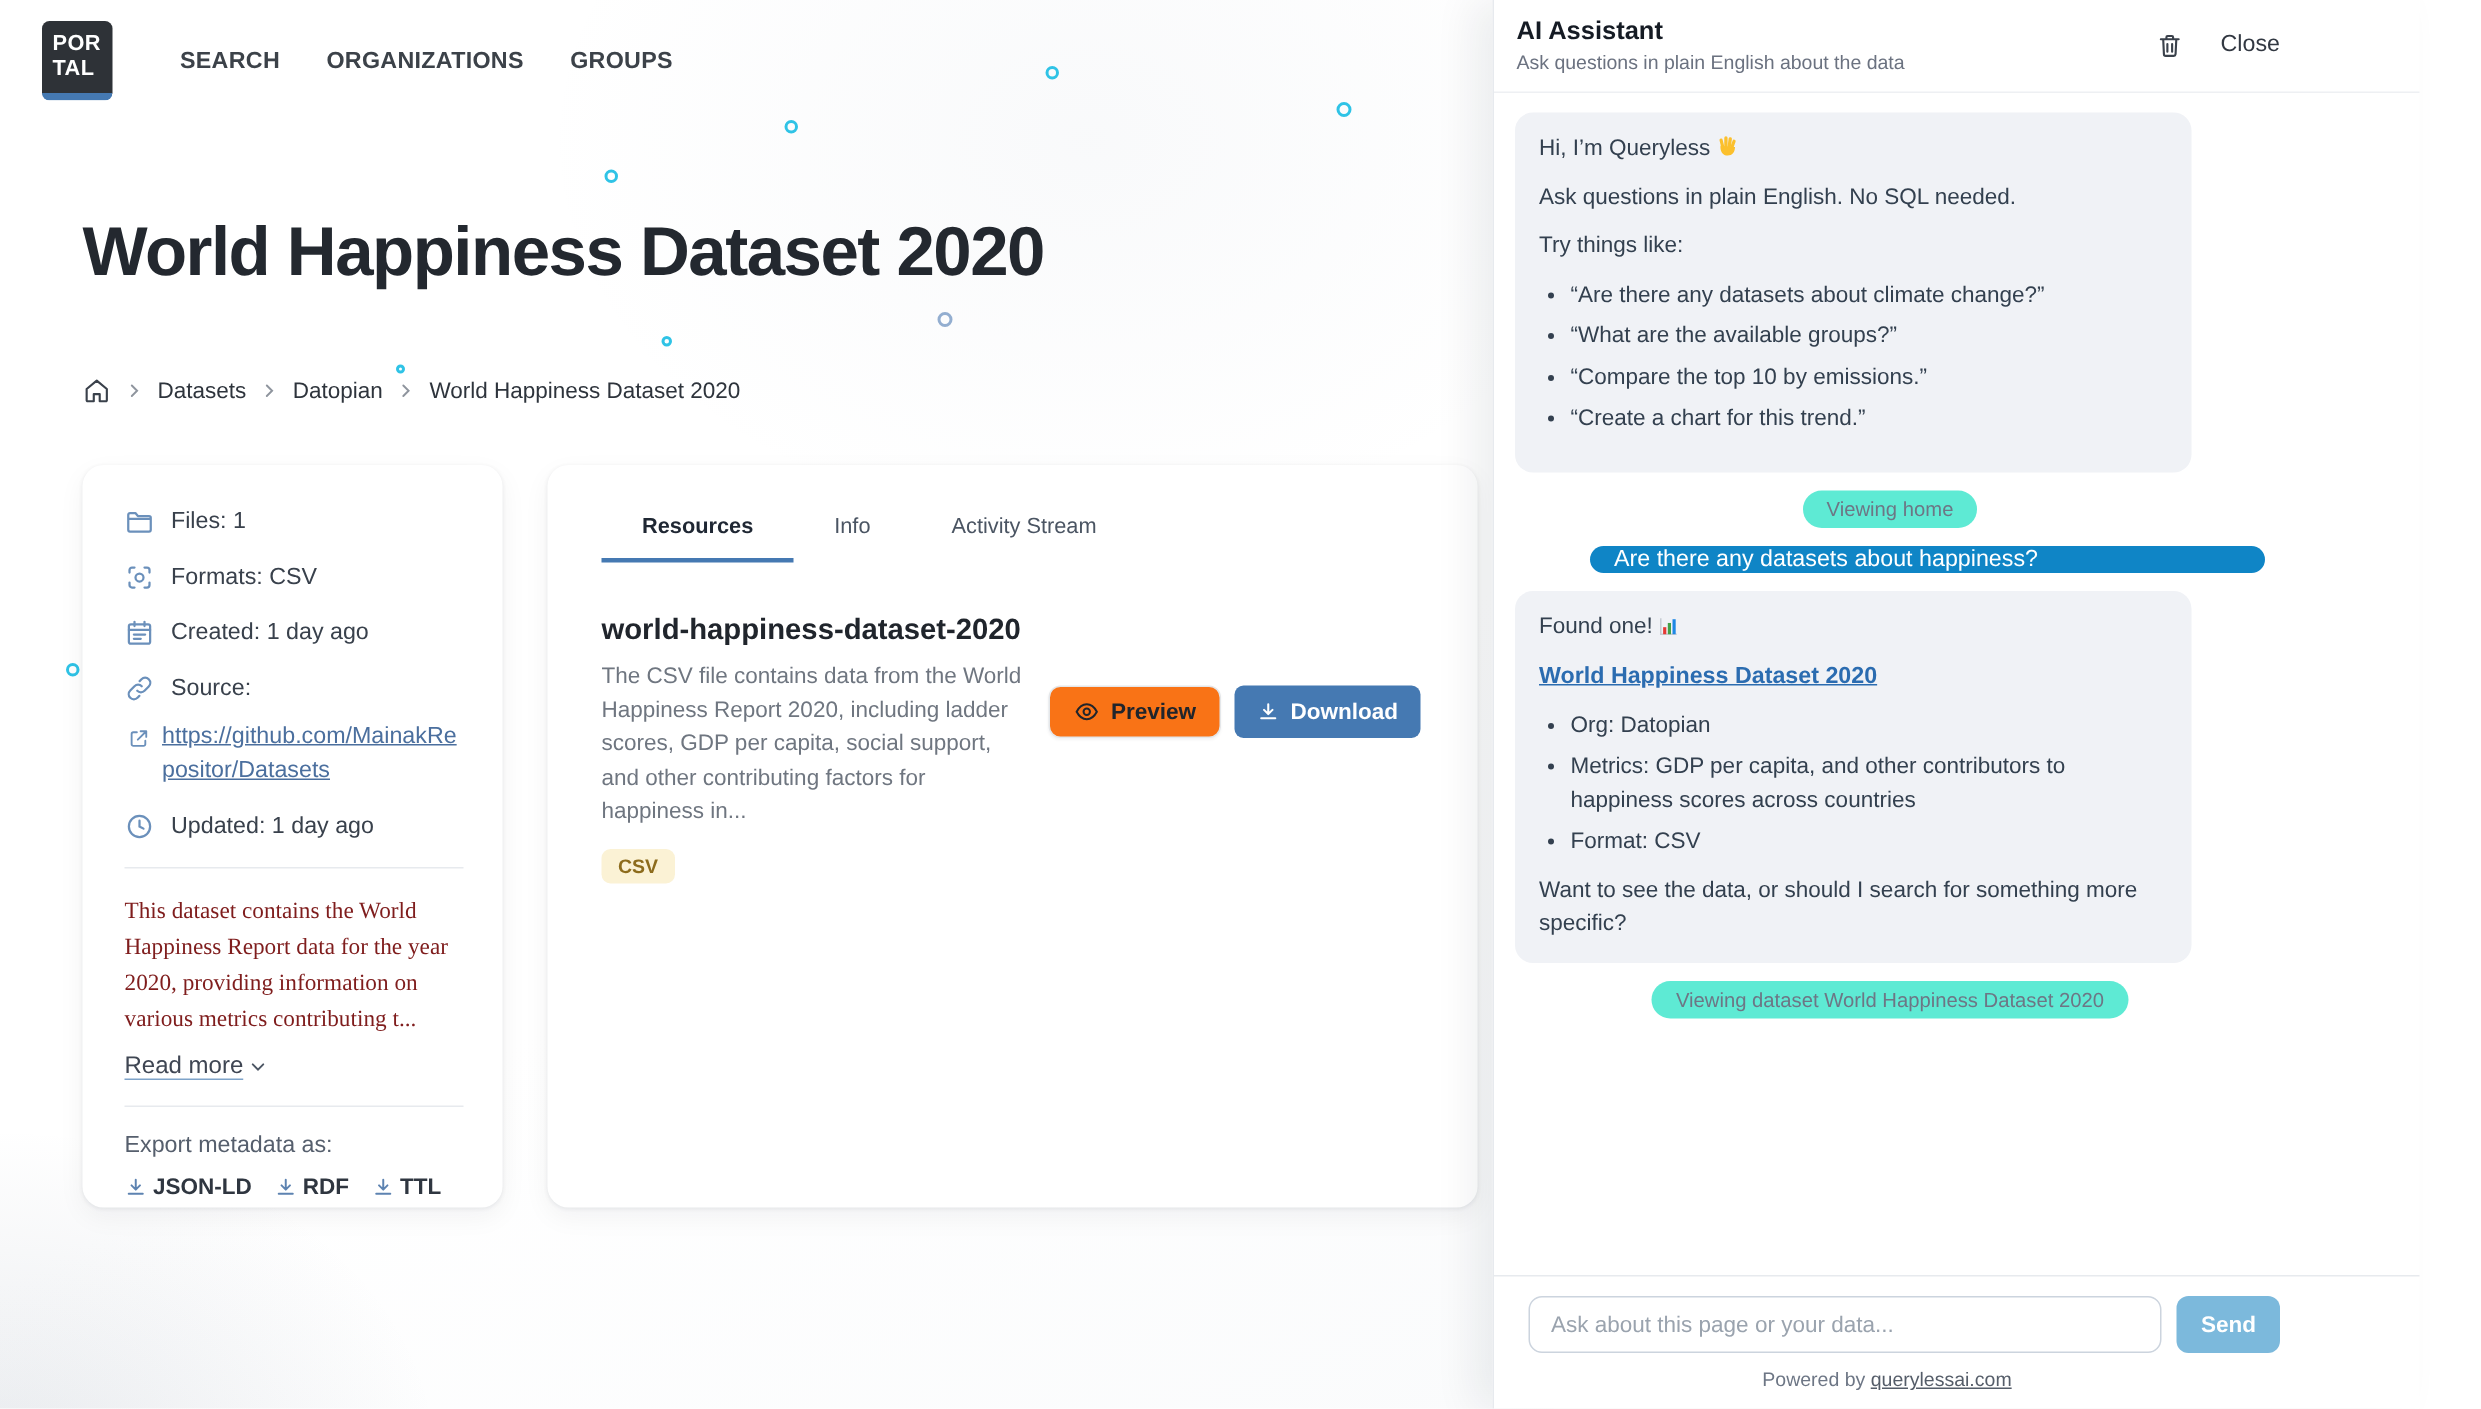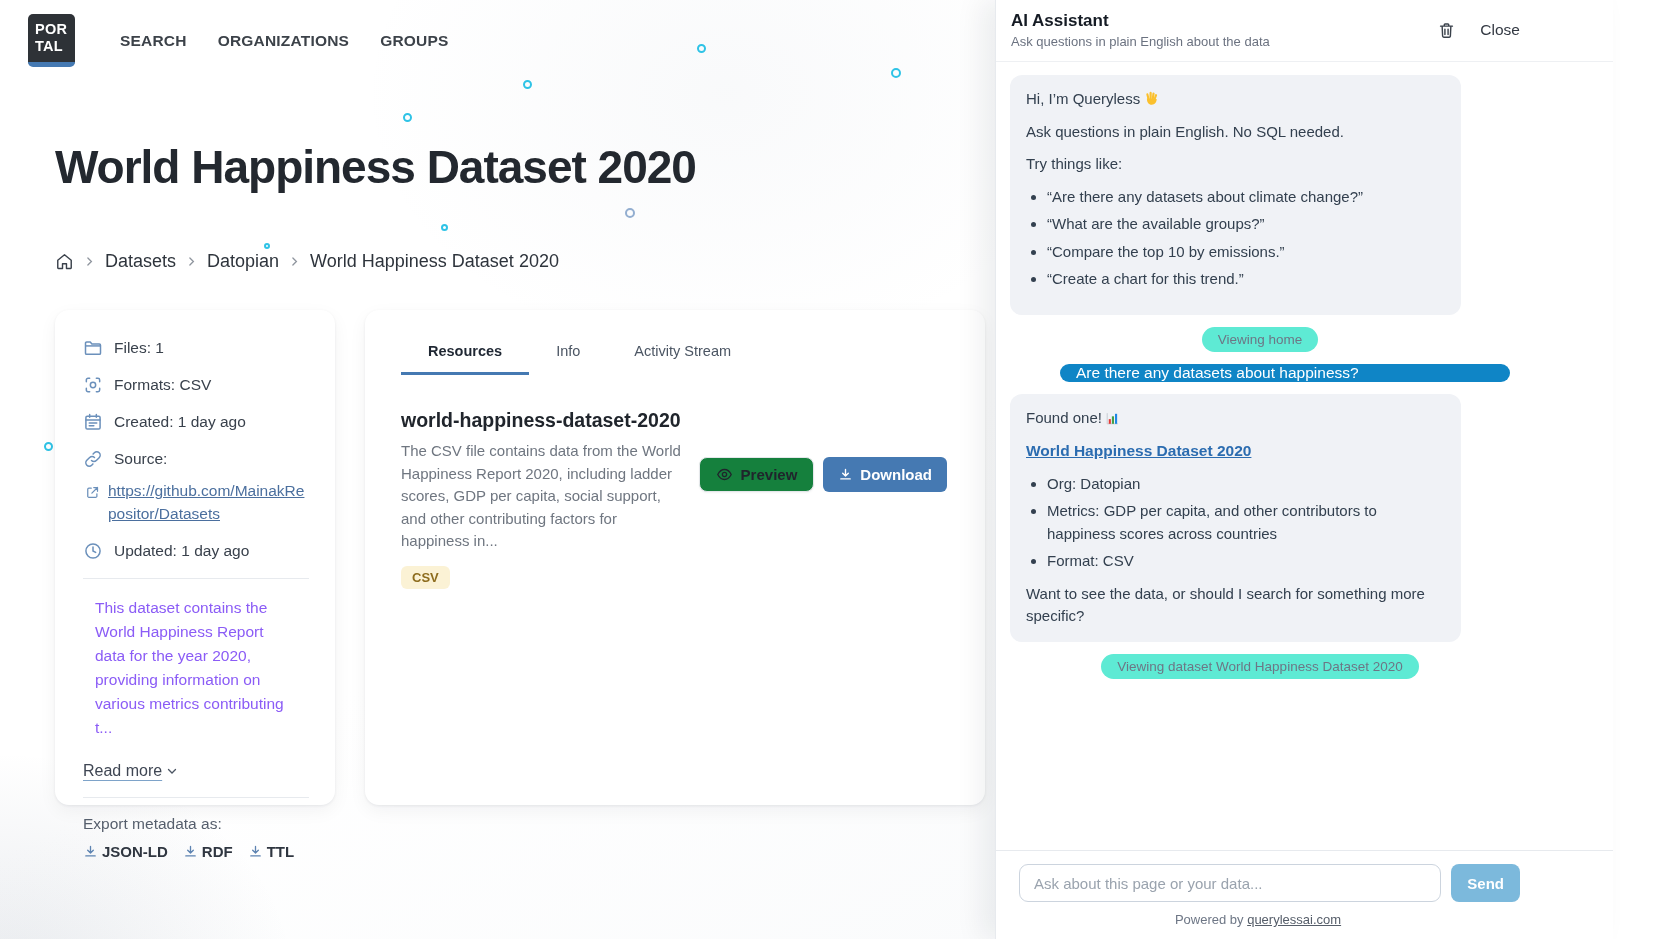--- a/index.html
+++ b/index.html
@@ -22,38 +22,38 @@
     border-bottom:5px solid #4579b2; display:flex; flex-direction:column; justify-content:center;
     padding-left:7px; font-size:14.5px; font-weight:600; line-height:1.18; letter-spacing:.3px; cursor:pointer; }
   .navlinks { display:flex; gap:31px; margin-left:45px; }
   .navlinks a { font-size:15.5px; font-weight:700; color:#3c4249; text-decoration:none;
     letter-spacing:.2px; cursor:pointer; }
 
   h1.title { position:absolute; left:55px; top:140px; margin:0; font-size:46px; font-weight:800;
     letter-spacing:-1px; color:#23282f; }
 
   .breadcrumb { position:absolute; left:55px; top:251px; display:flex; align-items:center;
-    gap:9px; font-size:18px; color:#2e343c; }
+    gap:9px; font-size:15px; color:#2e343c; }
   .breadcrumb a { color:#2e343c; text-decoration:none; cursor:pointer; }
   .bc-sep { display:flex; color:#8f959e; }
 
   .card { position:absolute; background:#fff; border-radius:14px;
     box-shadow:0 1px 3px rgba(15,23,42,.07), 0 6px 18px rgba(15,23,42,.05); }
 
   
   .info-card { left:55px; top:310px; width:280px; height:495px; padding:28px 26px 24px 28px;
     font-size:15.5px; color:#39414c; }
   .meta-row { display:flex; align-items:center; gap:11px; margin-bottom:17px; }
   .meta-row .ic { flex:0 0 auto; display:flex; color:#6b90bb; }
   .src-link-row { display:flex; gap:8px; margin:-7px 0 15px 2px; align-items:flex-start; }
   .src-link-row .ic { color:#6b90bb; margin-top:6px; }
   .src-link { color:#4b6f9e; text-decoration:underline; word-break:break-all;
     line-height:1.5; font-size:15.5px; cursor:pointer; }
   .divider { border:none; border-top:1px solid #e7eaee; margin:17px 0; }
-  .descr { margin:12px; color:#8b5cf6; line-height:1.55; font-size:15.5px; }
+  .descr { margin:0; color:#7f1d1d; line-height:1.55; font-size:15.5px;font-family:Liberation Serif, serif; }
   .read-more { display:inline-flex; align-items:center; gap:3px; margin-top:10px;
     color:#3f4653; font-size:16px; text-decoration:underline; text-underline-offset:4px;
     text-decoration-color:#7ea3c9; cursor:pointer; }
   .export-label { margin:16px 0 10px; color:#565f6d; font-size:15.5px; }
   .export-row { display:flex; gap:15px; }
   .export-item { display:inline-flex; align-items:center; gap:4px; font-size:15px; font-weight:700;
     color:#2f3640; text-decoration:none; cursor:pointer; }
   .export-item .ic { color:#5d83b1; display:flex; }
 
   
@@ -61,21 +61,21 @@
   .tabs { display:flex; }
   .tab { padding:11px 27px 13px; font-size:14.5px; color:#4b5563; border-bottom:3px solid transparent;
     cursor:pointer; }
   .tab.active { color:#1f2733; font-weight:700; border-bottom-color:#4579b2; }
   .resource { position:relative; margin-top:34px; }
   .res-name { margin:0 0 8px; font-size:19.5px; font-weight:700; color:#20252c; }
   .res-desc { margin:0; width:285px; font-size:15px; color:#6f7680; line-height:1.5; }
   .badge-csv { display:inline-block; margin-top:13px; background:#fbf2d5; color:#8d6c1d;
     font-size:13px; font-weight:600; padding:4px 11px; border-radius:6px; }
   .res-actions { position:absolute; right:2px; top:48px; display:flex; gap:9px; align-items:center; }
-  .btn-preview { display:inline-flex; align-items:center; gap:8px; background:#15803d;
+  .btn-preview { display:inline-flex; align-items:center; gap:8px; background:#f97316;
     border:1px solid #e4e7ea; box-shadow:0 1px 2px rgba(15,23,42,.05); border-radius:8px;
     padding:8px 16px; font-size:15px; font-weight:700; color:#20252c; cursor:pointer;
     font-family:inherit; }
   .btn-download { display:inline-flex; align-items:center; gap:7px; background:#4579b2;
     border:none; border-radius:6px; padding:9px 15px; font-size:15px; font-weight:700; color:#fff;
     cursor:pointer; font-family:inherit; }
 
   
   .panel { position:absolute; left:995px; top:0; width:618px; height:939px; background:#fff;
     border-left:1px solid #e7eaee; box-shadow:-14px 0 26px rgba(15,23,42,.07);

